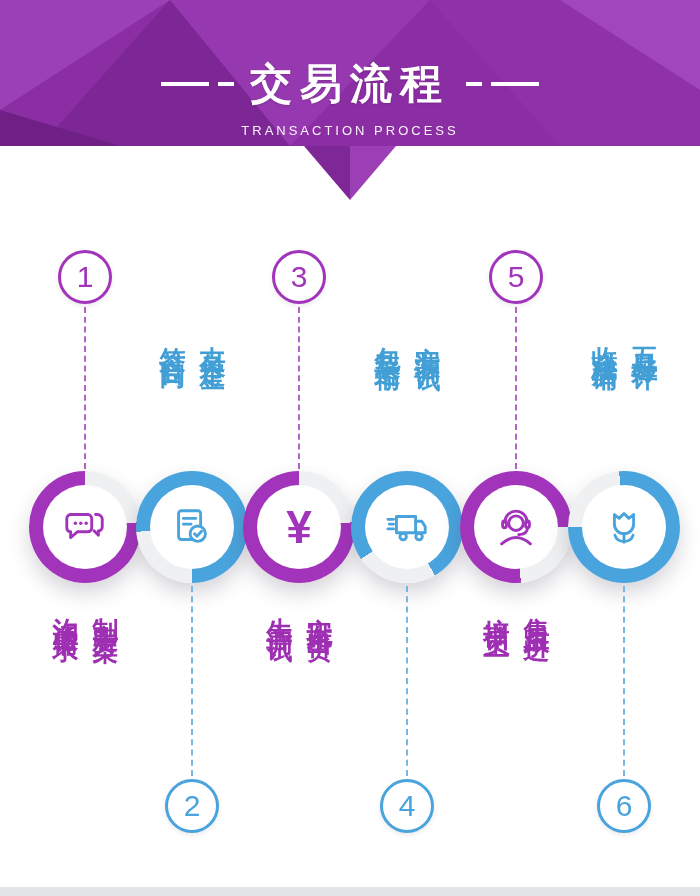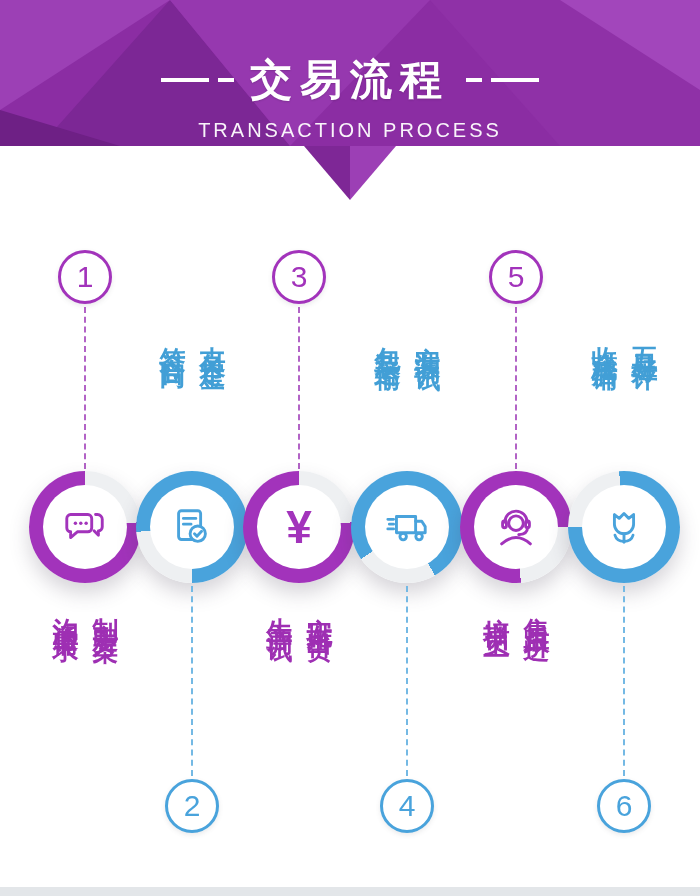--- a/index.html
+++ b/index.html
@@ -19,21 +19,21 @@
   .title-row { display:flex; align-items:center; gap:16px; }
   .page-title {
     color:#ffffff; font-size:42px; font-weight:bold; letter-spacing:8px;
     text-shadow:0 1px 2px rgba(0,0,0,0.15); white-space:nowrap;
   }
   .deco-line { display:flex; align-items:center; gap:9px; }
   .bar-long  { width:48px; height:4px; background:#ffffff; }
   .bar-short { width:16px; height:4px; background:#ffffff; }
   .page-subtitle {
     margin-top:11px; color:rgba(255,255,255,0.95);
-    font-size:20px; letter-spacing:3px; white-space:nowrap;
+    font-size:13px; letter-spacing:3px; white-space:nowrap;
   }
   .banner-pointer { position:absolute; top:146px; left:304px; width:92px; height:54px; }
 
   
   .step-number {
     position:absolute; width:48px; height:48px; border-radius:50%;
     background:#ffffff; border:3px solid; line-height:1;
     display:flex; align-items:center; justify-content:center;
     font-size:30px; box-shadow:0 2px 5px rgba(80,80,90,0.12);
   }

